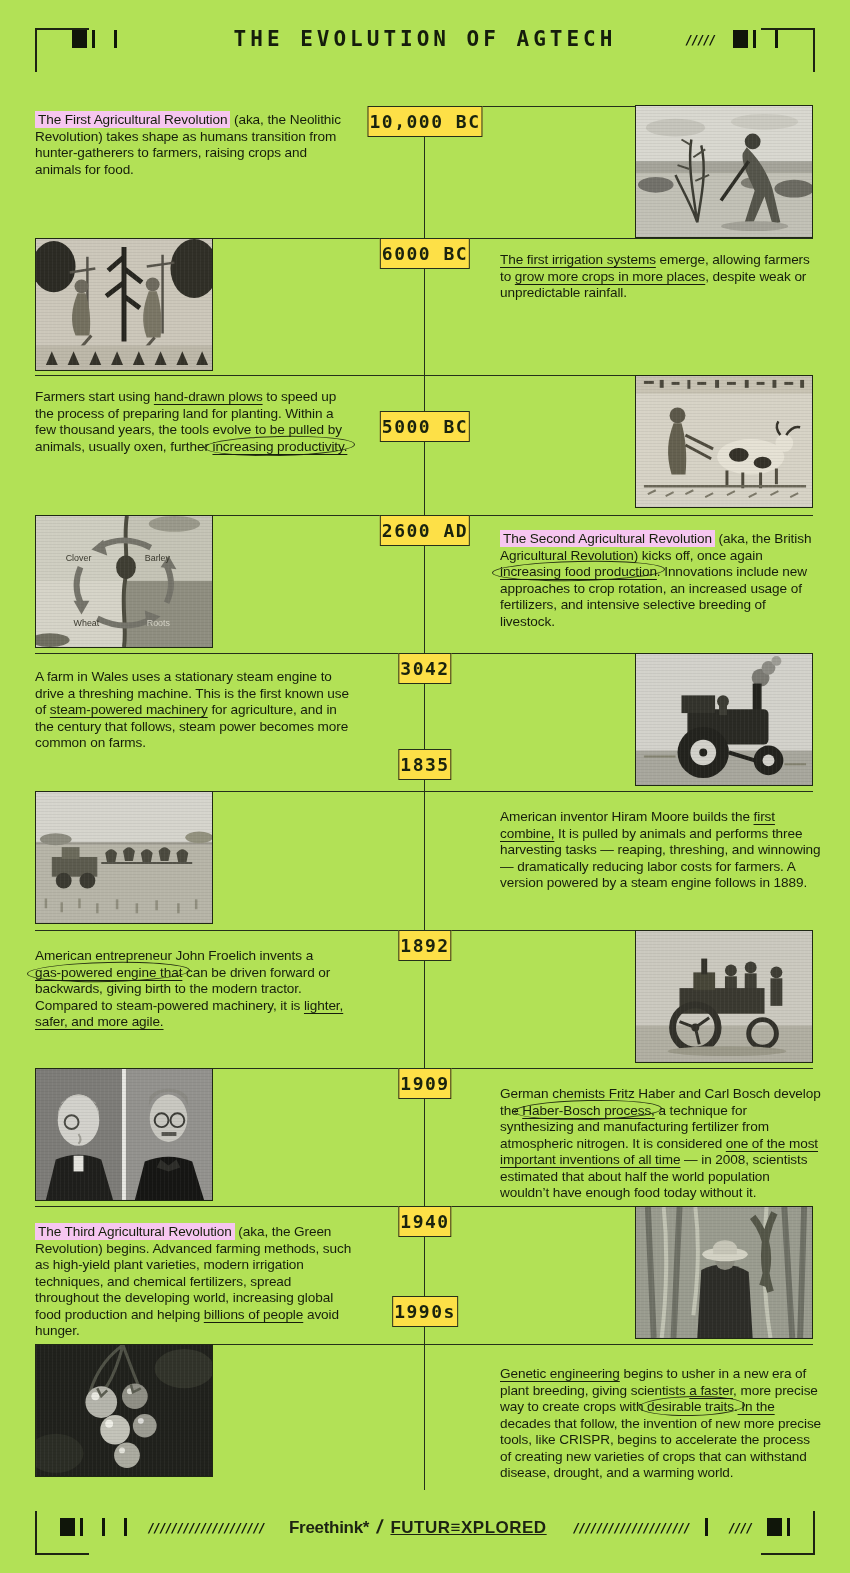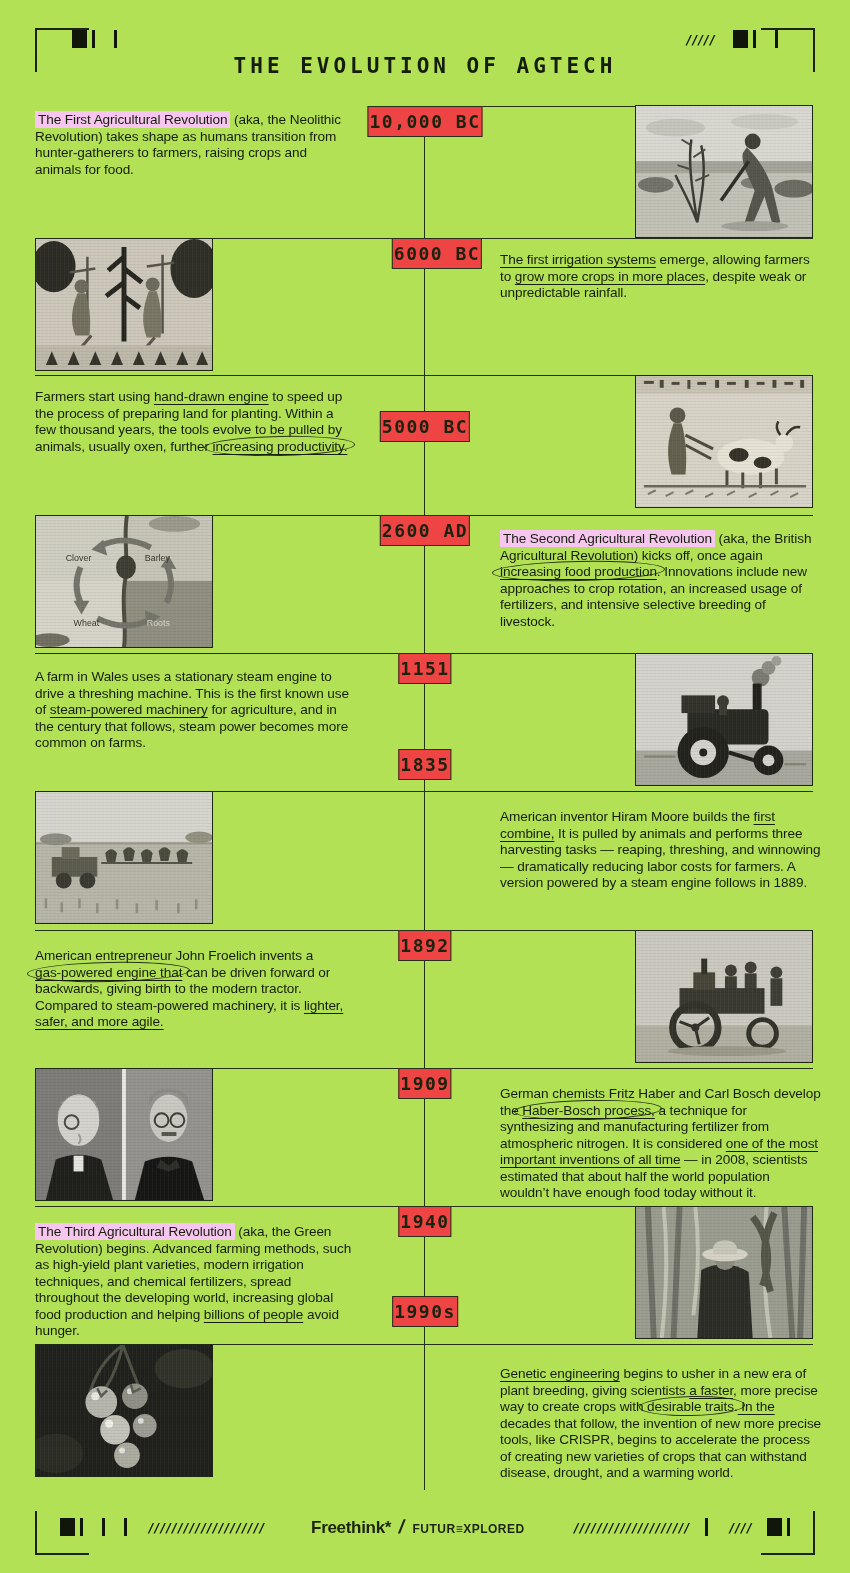--- a/index.html
+++ b/index.html
@@ -19,21 +19,20 @@
   .corner.tr{right:35px;top:28px;border-right:2.5px solid #1d2412;border-top:2.5px solid #1d2412;}
   .corner.bl{left:35px;bottom:18px;border-left:2.5px solid #1d2412;border-bottom:2.5px solid #1d2412;}
   .corner.br{right:35px;bottom:18px;border-right:2.5px solid #1d2412;border-bottom:2.5px solid #1d2412;}
 
   .page-title{
     position:absolute;top:27px;left:0;width:100%;
     text-align:center;
     font-family:"DejaVu Sans Mono", monospace;
     font-weight:bold;font-size:21px;letter-spacing:4px;
     color:#151d0c;
-    margin-top:27px;
   }
   .marks{position:absolute;display:flex;align-items:center;gap:5px;z-index:3;}
   .marks .sq{width:15px;height:18px;background:#10160a;}
   .marks .bar{width:3px;height:18px;background:#10160a;}
   .marks .gap{width:9px;}
   .hatch{
     font-family:"DejaVu Sans Mono", monospace;
     font-size:13px;font-weight:bold;letter-spacing:-2px;color:#10160a;
     white-space:nowrap;
   }
@@ -43,33 +42,33 @@
   .footer-row{
     position:absolute;left:60px;right:60px;top:1516px;
     display:flex;align-items:center;justify-content:space-between;z-index:3;
   }
   .footer-group{display:flex;align-items:center;gap:6px;}
   .brand{display:flex;align-items:baseline;gap:8px;}
   .brand .freethink{font-weight:bold;font-size:17px;letter-spacing:-0.3px;}
   .brand .slash{font-size:19px;font-weight:bold;transform:skewX(-12deg);}
   .brand .future{
     font-family:"Liberation Sans", sans-serif;
-    font-weight:bold;font-size:12px;letter-spacing:0.5px;
+    font-weight:bold;font-size:17px;letter-spacing:0.5px;text-decoration:underline;
   }
 
   
   .spine{
     position:absolute;left:424px;top:106px;height:1384px;width:0;
     border-left:1.5px solid #25301a;z-index:0;
   }
   .rowline{position:absolute;height:0;border-top:1.5px solid #25301a;z-index:1;}
 
   .datebox{
     position:absolute;left:425px;transform:translateX(-50%);
-    background:#ef4444;border:1.6px solid #25301a;
+    background:#fde047;border:1.6px solid #25301a;
     font-family:"DejaVu Sans Mono", monospace;
     font-weight:bold;font-size:18px;letter-spacing:1.5px;
     color:#1a230e;
     padding:4px 1px;white-space:nowrap;z-index:2;
   }
 
   .entry-text{
     position:absolute;z-index:2;
     font-size:13.6px;line-height:1.22;letter-spacing:-0.1px;
     color:#161e0c;
@@ -132,33 +131,33 @@
   <div class="rowline" style="top:375px;left:35px;width:778px;"></div>
   <div class="rowline" style="top:515px;left:35px;width:778px;"></div>
   <div class="rowline" style="top:653px;left:35px;width:778px;"></div>
   <div class="rowline" style="top:791px;left:35px;width:778px;"></div>
   <div class="rowline" style="top:930px;left:35px;width:778px;"></div>
   <div class="rowline" style="top:1068px;left:35px;width:778px;"></div>
   <div class="rowline" style="top:1206px;left:35px;width:778px;"></div>
   <div class="rowline" style="top:1344px;left:35px;width:778px;"></div>
 
   <div class="datebox" style="top:106px;">10,000 BC</div>
-  <div class="datebox" style="top:238px;margin-left:12px;">6000 BC</div>
+  <div class="datebox" style="top:238px;">6000 BC</div>
   <div class="datebox" style="top:375px;margin-top:36px;">5000 BC</div>
   <div class="datebox" style="top:515px;">2600 AD</div>
-  <div class="datebox" style="top:653px;">1151</div>
+  <div class="datebox" style="top:653px;">3042</div>
   <div class="datebox" style="top:749px;">1835</div>
   <div class="datebox" style="top:930px;">1892</div>
   <div class="datebox" style="top:1068px;">1909</div>
   <div class="datebox" style="top:1206px;">1940</div>
   <div class="datebox" style="top:1296px;">1990s</div>
 
   <div class="entry-text right" style="top:252px;"><span class="seg-u">The first irrigation systems</span><span class="seg-p"> emerge, allowing farmers to </span><span class="seg-u">grow more crops in more places</span><span class="seg-p">, despite weak or unpredictable rainfall.</span></div>
   <div class="entry-text left" style="top:112px;"><span class="seg-hl">The First Agricultural Revolution</span><span class="seg-p"> (aka, the Neolithic Revolution) takes shape as humans transition from hunter-gatherers to farmers, raising crops and animals for food.</span></div>
-  <div class="entry-text left" style="top:389px;"><span class="seg-p">Farmers start using </span><span class="seg-u">hand-drawn engine</span><span class="seg-p"> to speed up the process of preparing land for planting. Within a few thousand years, the tools evolve to be pulled by animals, usually oxen, further </span><span class="seg-cu">increasing productivity.</span></div>
+  <div class="entry-text left" style="top:389px;"><span class="seg-p">Farmers start using </span><span class="seg-u">hand-drawn plows</span><span class="seg-p"> to speed up the process of preparing land for planting. Within a few thousand years, the tools evolve to be pulled by animals, usually oxen, further </span><span class="seg-cu">increasing productivity.</span></div>
   <div class="entry-text right" style="top:531px;"><span class="seg-hl">The Second Agricultural Revolution</span><span class="seg-p"> (aka, the British Agricultural Revolution) kicks off, once again </span><span class="seg-cu">increasing food production</span><span class="seg-p">. Innovations include new approaches to crop rotation, an increased usage of fertilizers, and intensive selective breeding of livestock.</span></div>
   <div class="entry-text left" style="top:669px;"><span class="seg-p">A farm in Wales uses a stationary steam engine to drive a threshing machine. This is the first known use of </span><span class="seg-u">steam-powered machinery</span><span class="seg-p"> for agriculture, and in the century that follows, steam power becomes more common on farms.</span></div>
   <div class="entry-text right" style="top:809px;"><span class="seg-p">American inventor Hiram Moore builds the </span><span class="seg-u">first combine,</span><span class="seg-p"> It is pulled by animals and performs three harvesting tasks — reaping, threshing, and winnowing — dramatically reducing labor costs for farmers. A version powered by a steam engine follows in 1889.</span></div>
   <div class="entry-text left" style="top:948px;"><span class="seg-p">American entrepreneur John Froelich invents a </span><span class="seg-cu">gas-powered engine that</span><span class="seg-p"> can be driven forward or backwards, giving birth to the modern tractor. Compared to steam-powered machinery, it is </span><span class="seg-u">lighter, safer, and more agile.</span></div>
   <div class="entry-text right" style="top:1086px;"><span class="seg-p">German chemists Fritz Haber and Carl Bosch develop the </span><span class="seg-cu">Haber-Bosch process,</span><span class="seg-p"> a technique for synthesizing and manufacturing fertilizer from atmospheric nitrogen. It is considered </span><span class="seg-u">one of the most important inventions of all time</span><span class="seg-p"> — in 2008, scientists estimated that about half the world population wouldn’t have enough food today without it.</span></div>
   <div class="entry-text left" style="top:1224px;"><span class="seg-hl">The Third Agricultural Revolution</span><span class="seg-p"> (aka, the Green Revolution) begins. Advanced farming methods, such as high-yield plant varieties, modern irrigation techniques, and chemical fertilizers, spread throughout the developing world, increasing global food production and helping </span><span class="seg-u">billions of people</span><span class="seg-p"> avoid hunger.</span></div>
   <div class="entry-text right" style="top:1366px;"><span class="seg-u">Genetic engineering</span><span class="seg-p"> begins to usher in a new era of plant breeding, giving scientists </span><span class="seg-u">a faster</span><span class="seg-p">, more precise way to create crops with </span><span class="seg-c">desirable traits.</span><span class="seg-u"> In the</span><span class="seg-p"> decades that follow, the invention of new more precise tools, like CRISPR, begins to accelerate the process of creating new varieties of crops that can withstand disease, drought, and a warming world.</span></div>
 
   <div class="photo pr" style="top:105px;">
     <svg viewBox="0 0 178 133" preserveAspectRatio="none">

